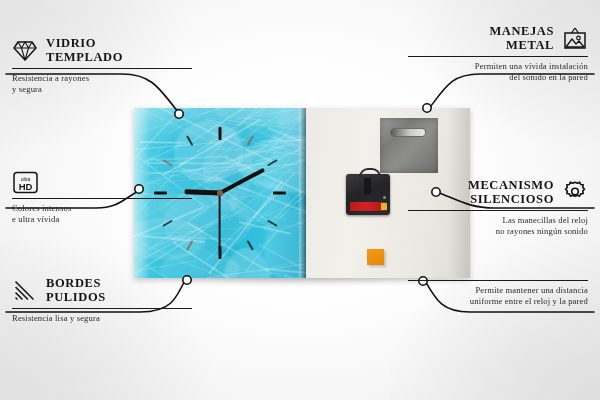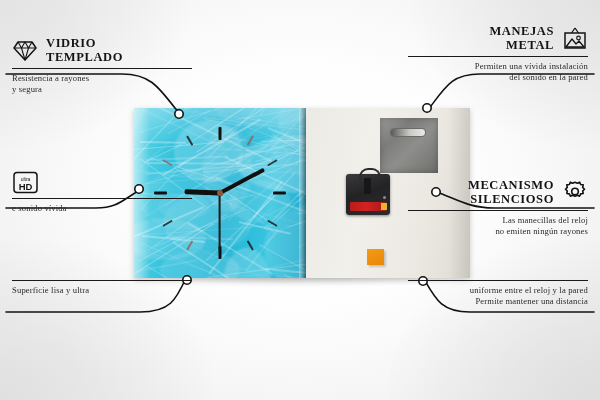--- a/index.html
+++ b/index.html
@@ -362,26 +362,43 @@
     <div class="co-head">
       <span class="ico">
         <svg width="25" height="23" viewBox="0 0 25 23">
           <rect x="1" y="1.5" width="23" height="20" rx="3" fill="none" stroke="#141414" stroke-width="1.5"></rect>
           <text x="12.5" y="9.5" font-family="Liberation Sans, sans-serif" font-size="5" text-anchor="middle" fill="#141414">ultra</text>
           <text x="12.5" y="18.5" font-family="Liberation Sans, sans-serif" font-size="9.5" font-weight="bold" text-anchor="middle" fill="#141414">HD</text>
         </svg>
       </span>
     </div>
     <div class="co-rule"></div>
-    <div class="co-sub">e sonido vívida</div>
+    <div class="co-sub">Colores intensos</div>
+    <div class="co-sub">e ultra vívida</div>
   </div>
 
   <div class="callout left" style="top:276px;">
-    <div class="co-rule"></div>
-    <div class="co-sub">Superficie lisa y ultra</div>
+    <div class="co-head">
+      <span class="ico">
+        <svg width="24" height="21" viewBox="0 0 24 21">
+          <g stroke="#141414" stroke-width="1.6" stroke-linecap="round">
+            <path d="M3 2 L20 19"></path>
+            <path d="M3 7.5 L14.5 19"></path>
+            <path d="M3 13 L9 19"></path>
+            <path d="M3 18 L4 19"></path>
+          </g>
+        </svg>
+      </span>
+      <span>
+        <div class="co-title">BORDES</div>
+        <div class="co-title">PULIDOS</div>
+      </span>
+    </div>
+    <div class="co-rule"></div>
+    <div class="co-sub">Resistencia lisa y segura</div>
   </div>
 
   <div class="callout right" style="top:24px;">
     <div class="co-head">
       <span class="ico">
         <svg width="26" height="23" viewBox="0 0 26 23">
           <path d="M13 1 L9.5 6 M13 1 L16.5 6" fill="none" stroke="#141414" stroke-width="1.3"></path>
           <rect x="3" y="6" width="20" height="15" fill="none" stroke="#141414" stroke-width="1.5"></rect>
           <circle cx="16.5" cy="11" r="1.8" fill="none" stroke="#141414" stroke-width="1.2"></circle>
           <path d="M4 20 L10 12 L14 17 L17 14 L22 20 Z" fill="none" stroke="#141414" stroke-width="1.3" stroke-linejoin="round"></path>
@@ -405,22 +422,22 @@
           <circle cx="12" cy="11.6" r="3.3" fill="none" stroke="#141414" stroke-width="1.6"></circle>
         </svg>
       </span>
       <span>
         <div class="co-title">MECANISMO</div>
         <div class="co-title">SILENCIOSO</div>
       </span>
     </div>
     <div class="co-rule"></div>
     <div class="co-sub">Las manecillas del reloj</div>
-    <div class="co-sub">no emiten ningún rayones</div>
+    <div class="co-sub">no rayones ningún sonido</div>
   </div>
 
   <div class="callout right" style="top:276px;">
     <div class="co-rule"></div>
+    <div class="co-sub">Permite mantener una distancia</div>
     <div class="co-sub">uniforme entre el reloj y la pared</div>
-    <div class="co-sub">Permite mantener una distancia</div>
   </div>
 
 </div>
 
 </body></html>

